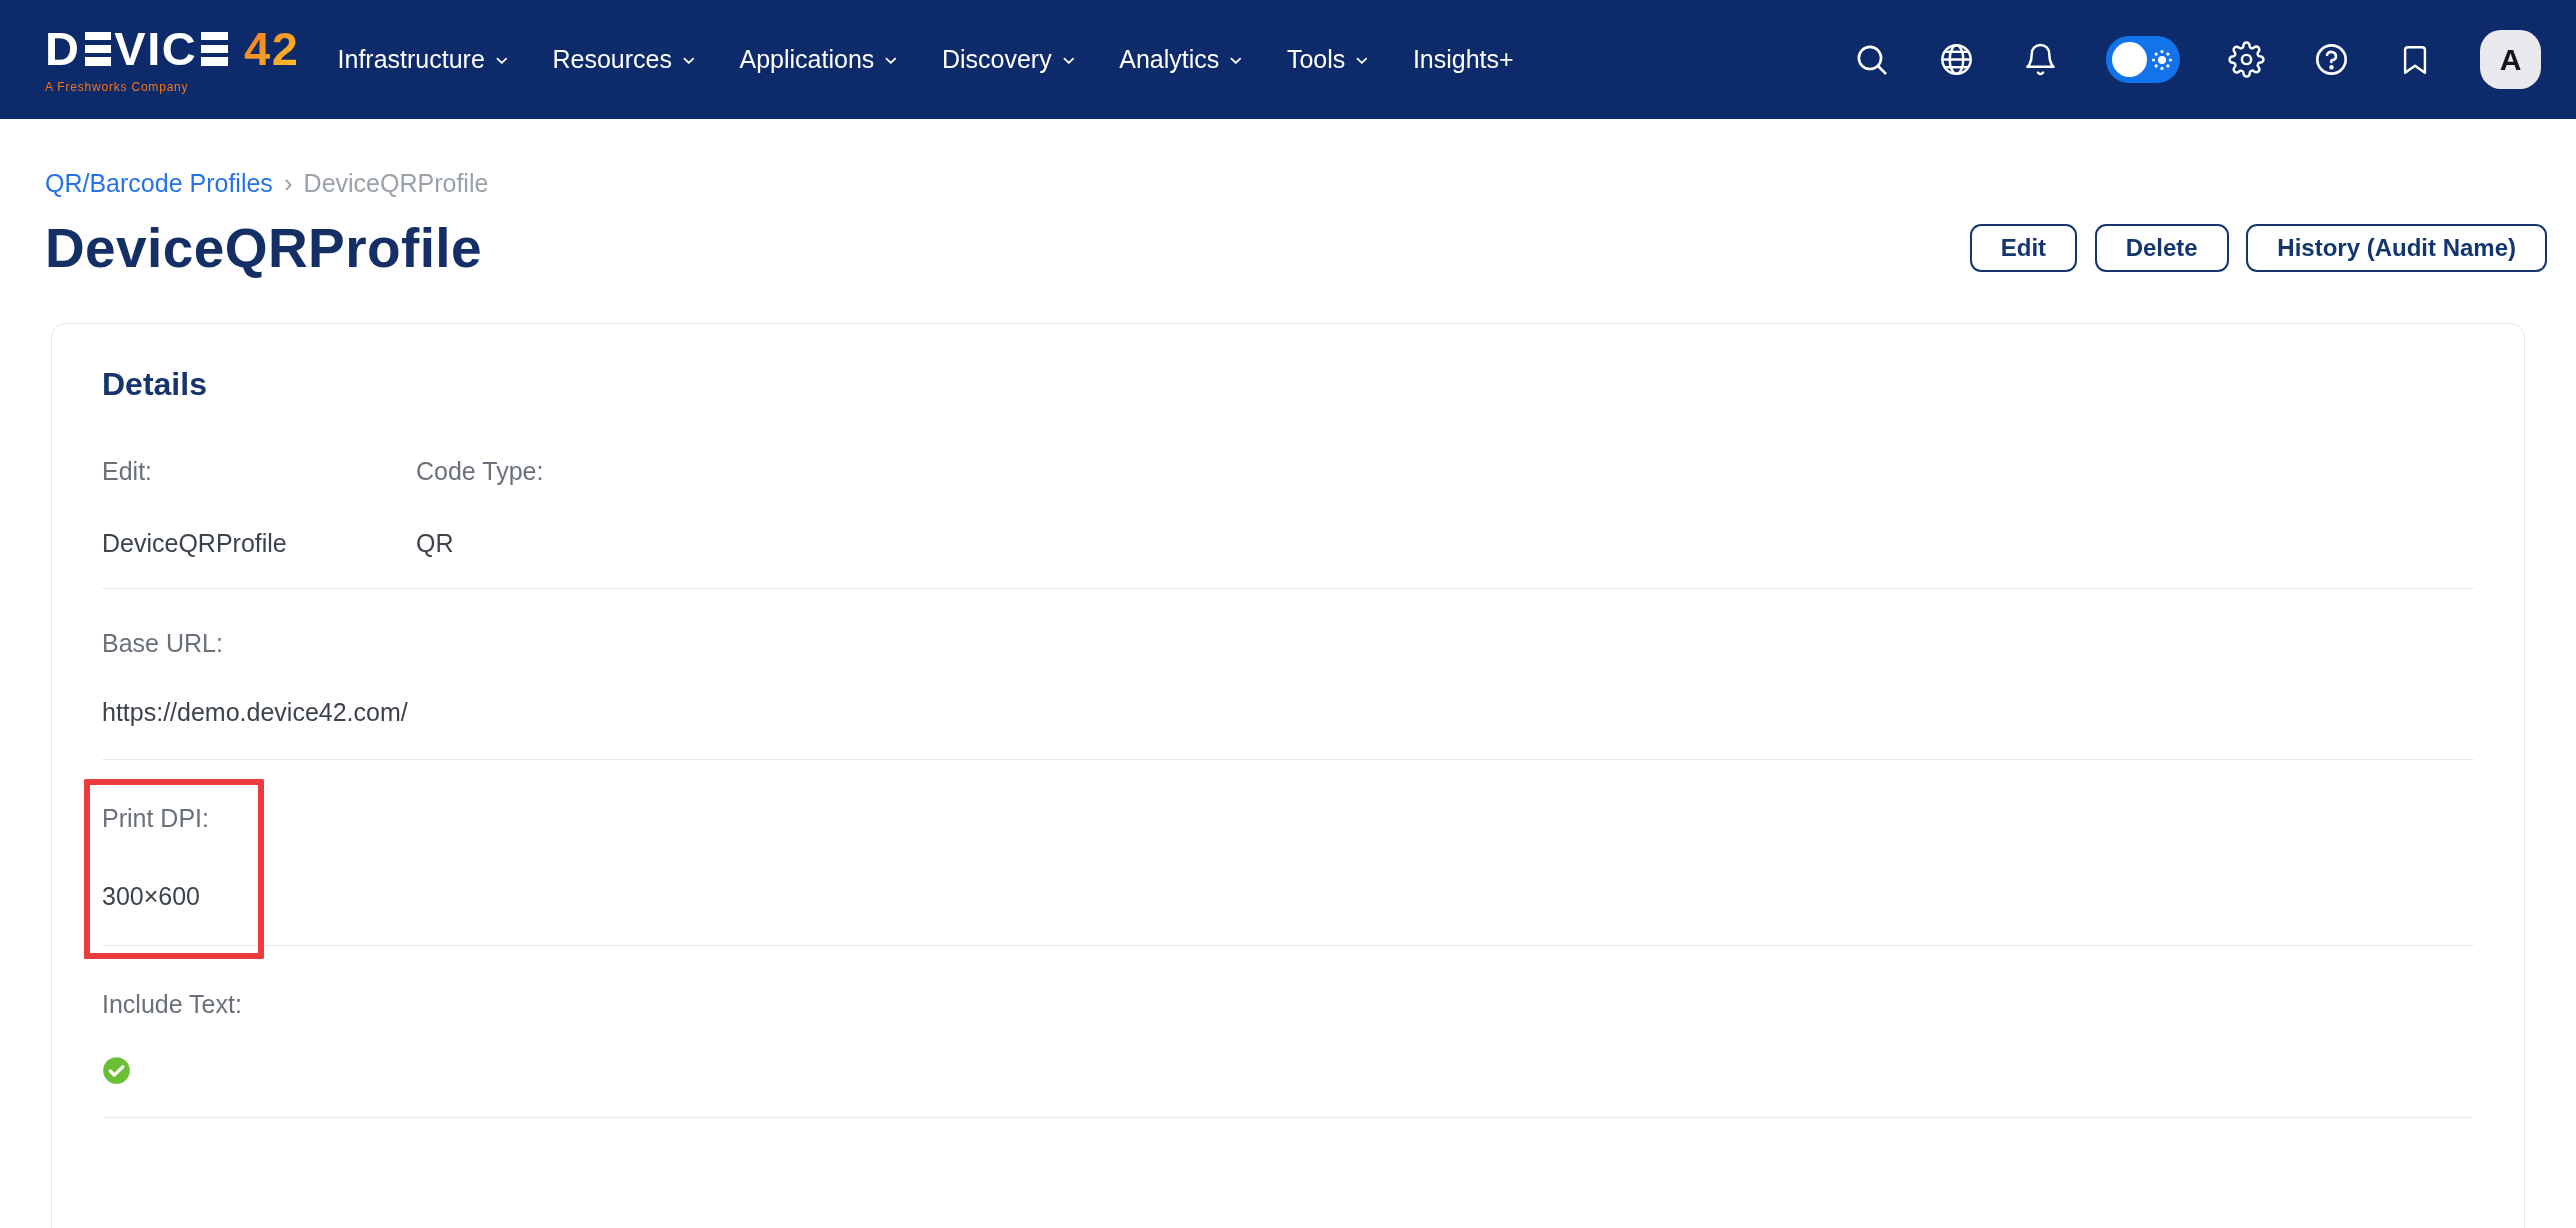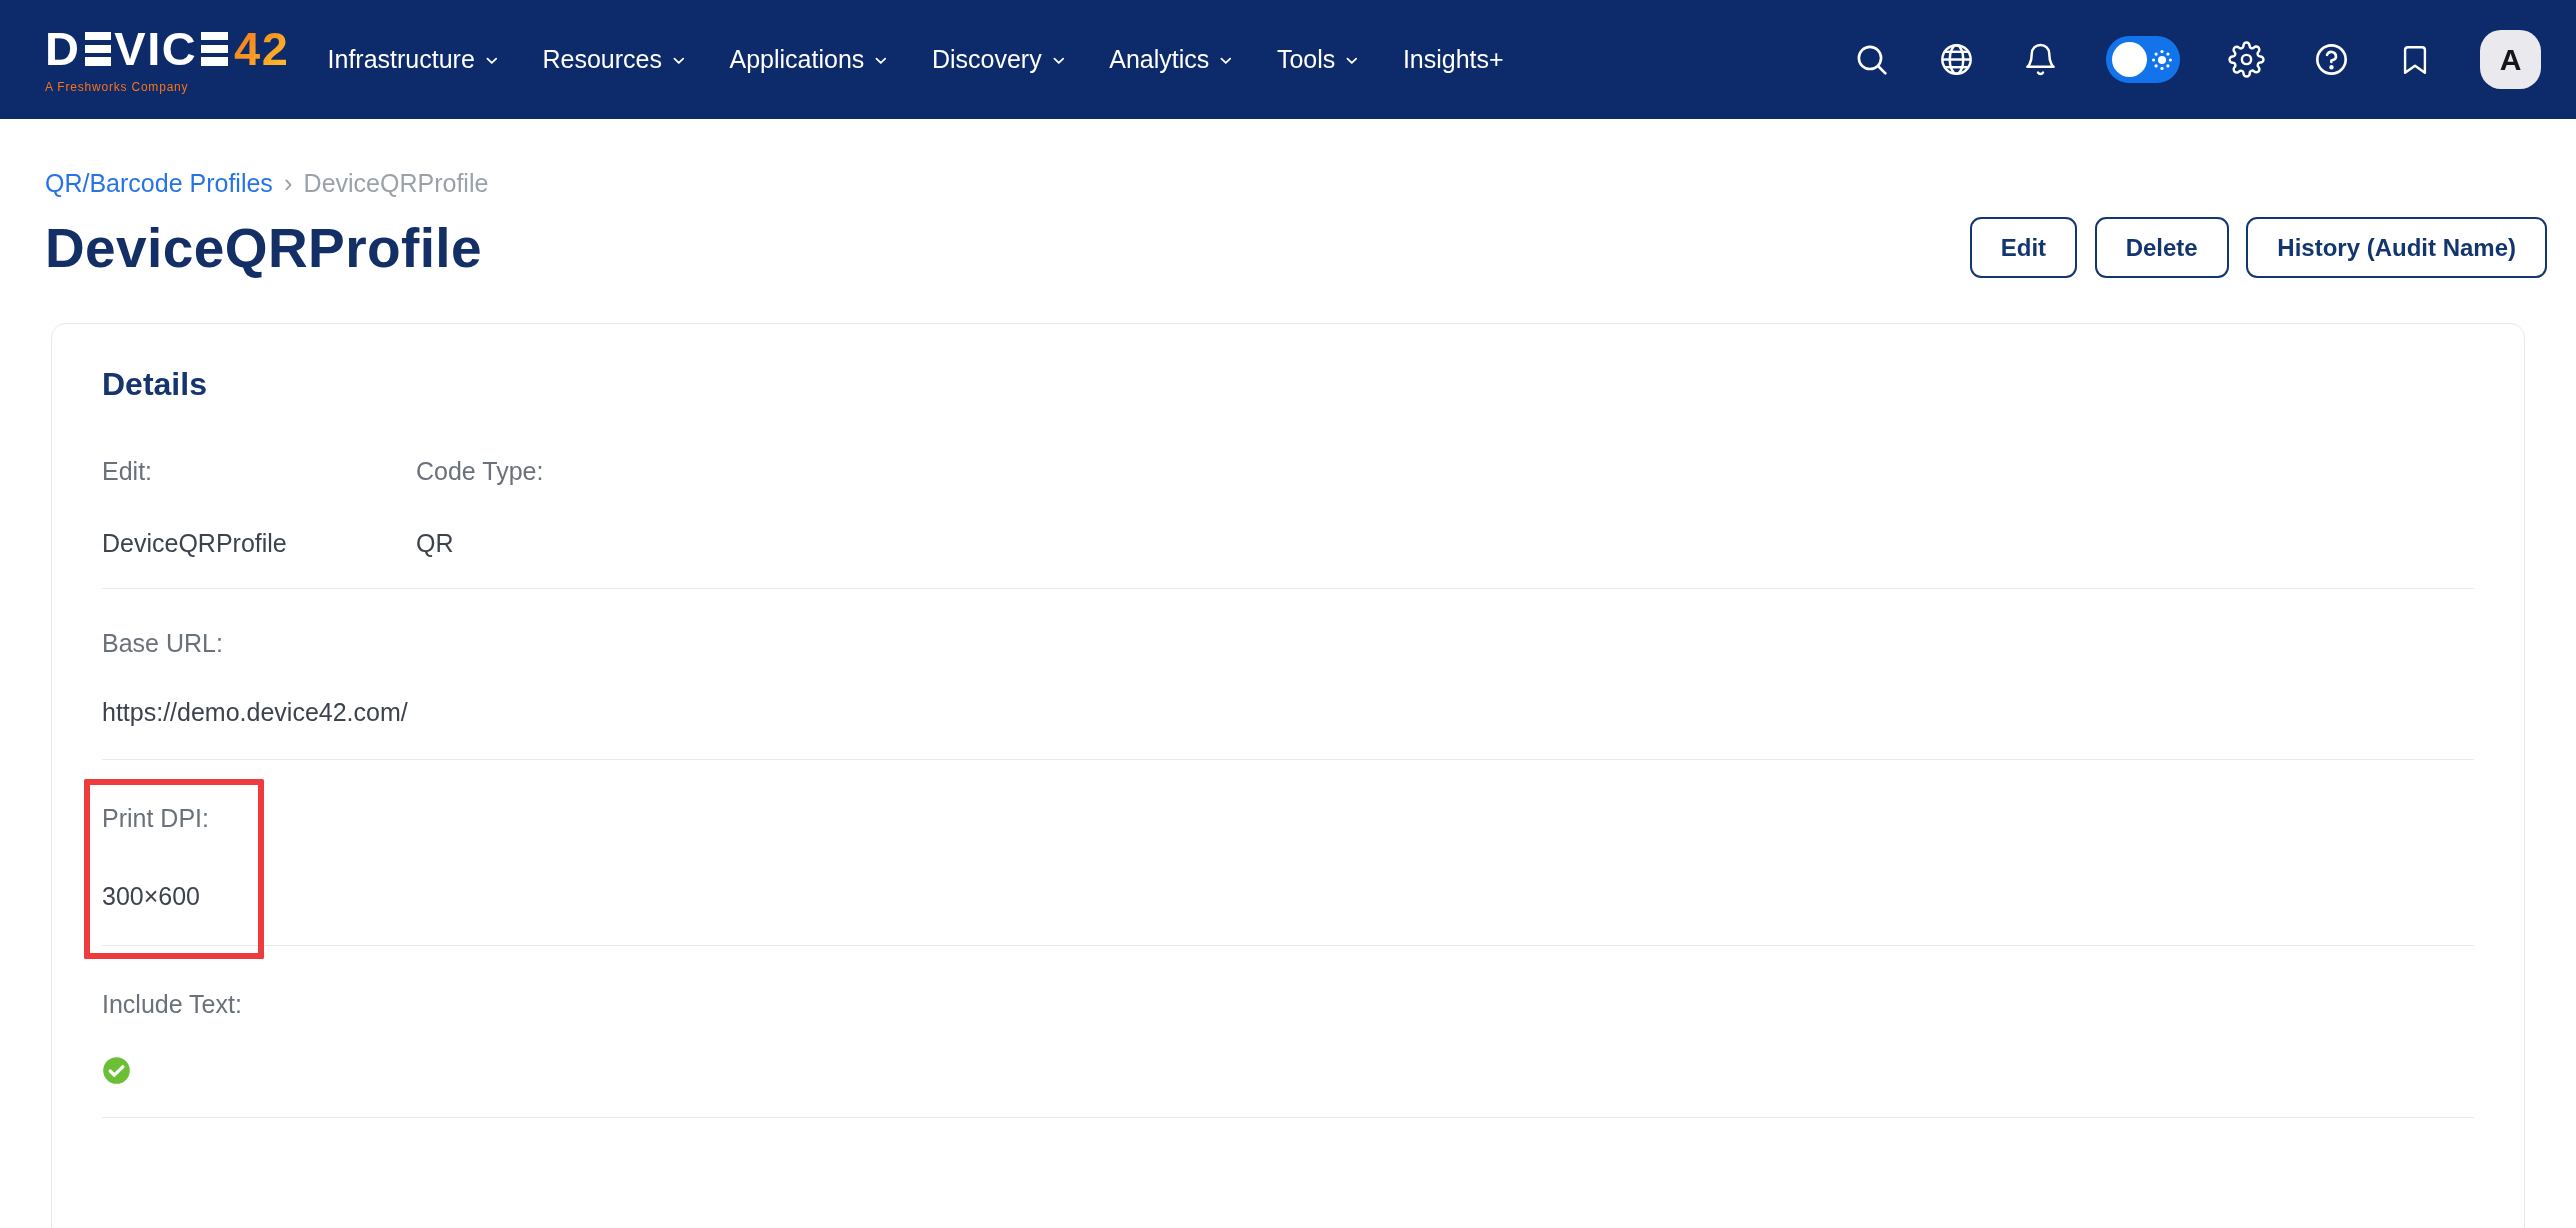--- a/index.html
+++ b/index.html
@@ -31,21 +31,21 @@
     background: linear-gradient(to bottom,
       #ffffff 0 25%, transparent 25% 38%,
       #ffffff 38% 62%, transparent 62% 75%,
       #ffffff 75% 100%);
   }
   .brand-accent {
     background: linear-gradient(135deg, #f5831f 20%, #fdb92a 85%);
     -webkit-background-clip: text;
     background-clip: text;
     color: transparent;
-    margin-left: 3px;
+    margin-left: 13px;
   }
   .tagline {
     color: #f97316; font-size: 12px; font-weight: 500;
     letter-spacing: 0.8px; margin-top: 7.2px;
   }
 
   .mainnav { display: flex; align-items: flex-start; gap: 42px; margin-left: 38px; }
   .nav-item {
     display: flex; align-items: center; gap: 8px;
     color: #ffffff; font-size: 25px; font-weight: 500;
@@ -93,21 +93,21 @@
   .title-row {
     display: flex; align-items: center; justify-content: space-between;
     padding: 0 29px 0 45px;
     margin-top: 17.6px;
   }
   h1.page-title {
     font-size: 55px; font-weight: 700; color: #132f66; letter-spacing: 0.4px;
   }
   .actions { display: flex; gap: 17.6px; }
   .action-btn {
-    height: 61px;
+    height: 48px;
     border: 2.4px solid #14366e;
     border-radius: 11.2px;
     background: #ffffff;
     color: #14366e;
     font-family: "Liberation Sans", sans-serif;
     font-size: 24px; font-weight: 700;
     padding: 0 29px;
     cursor: pointer;
     white-space: nowrap;
   }

